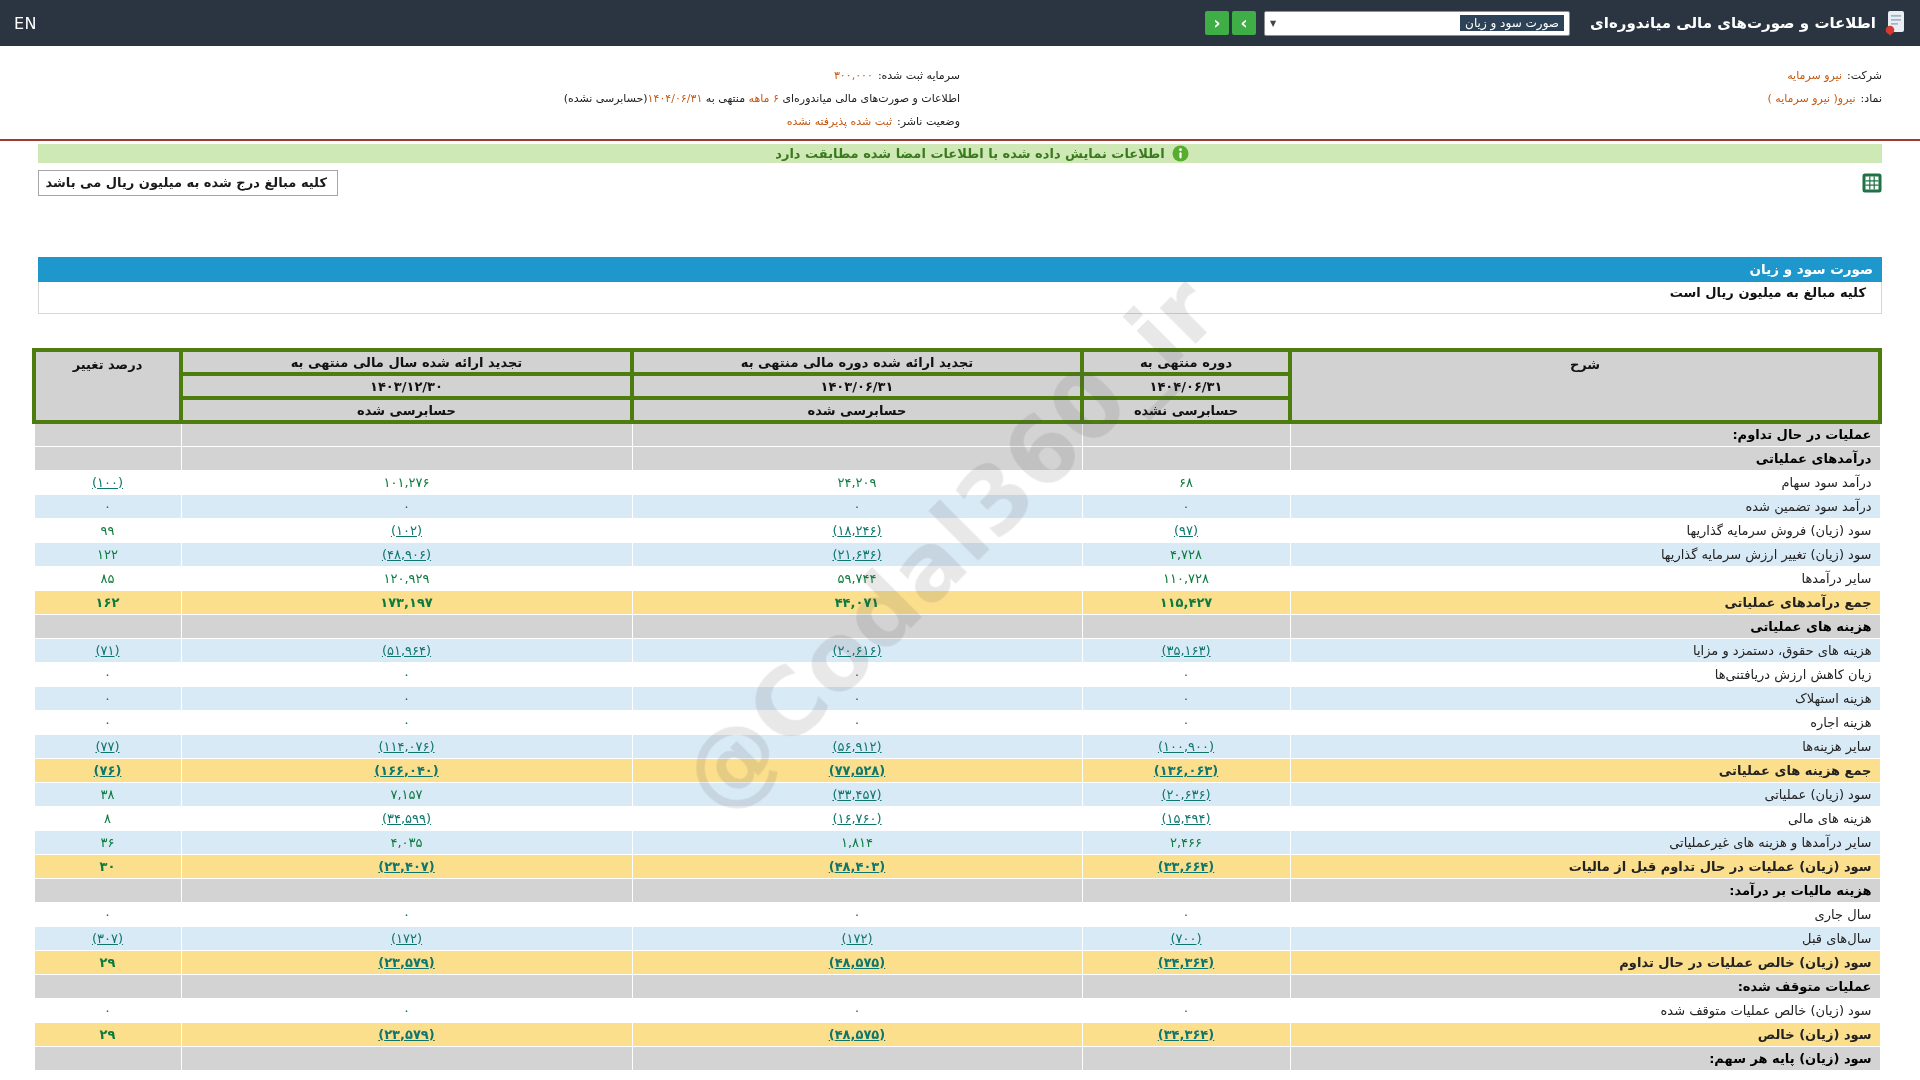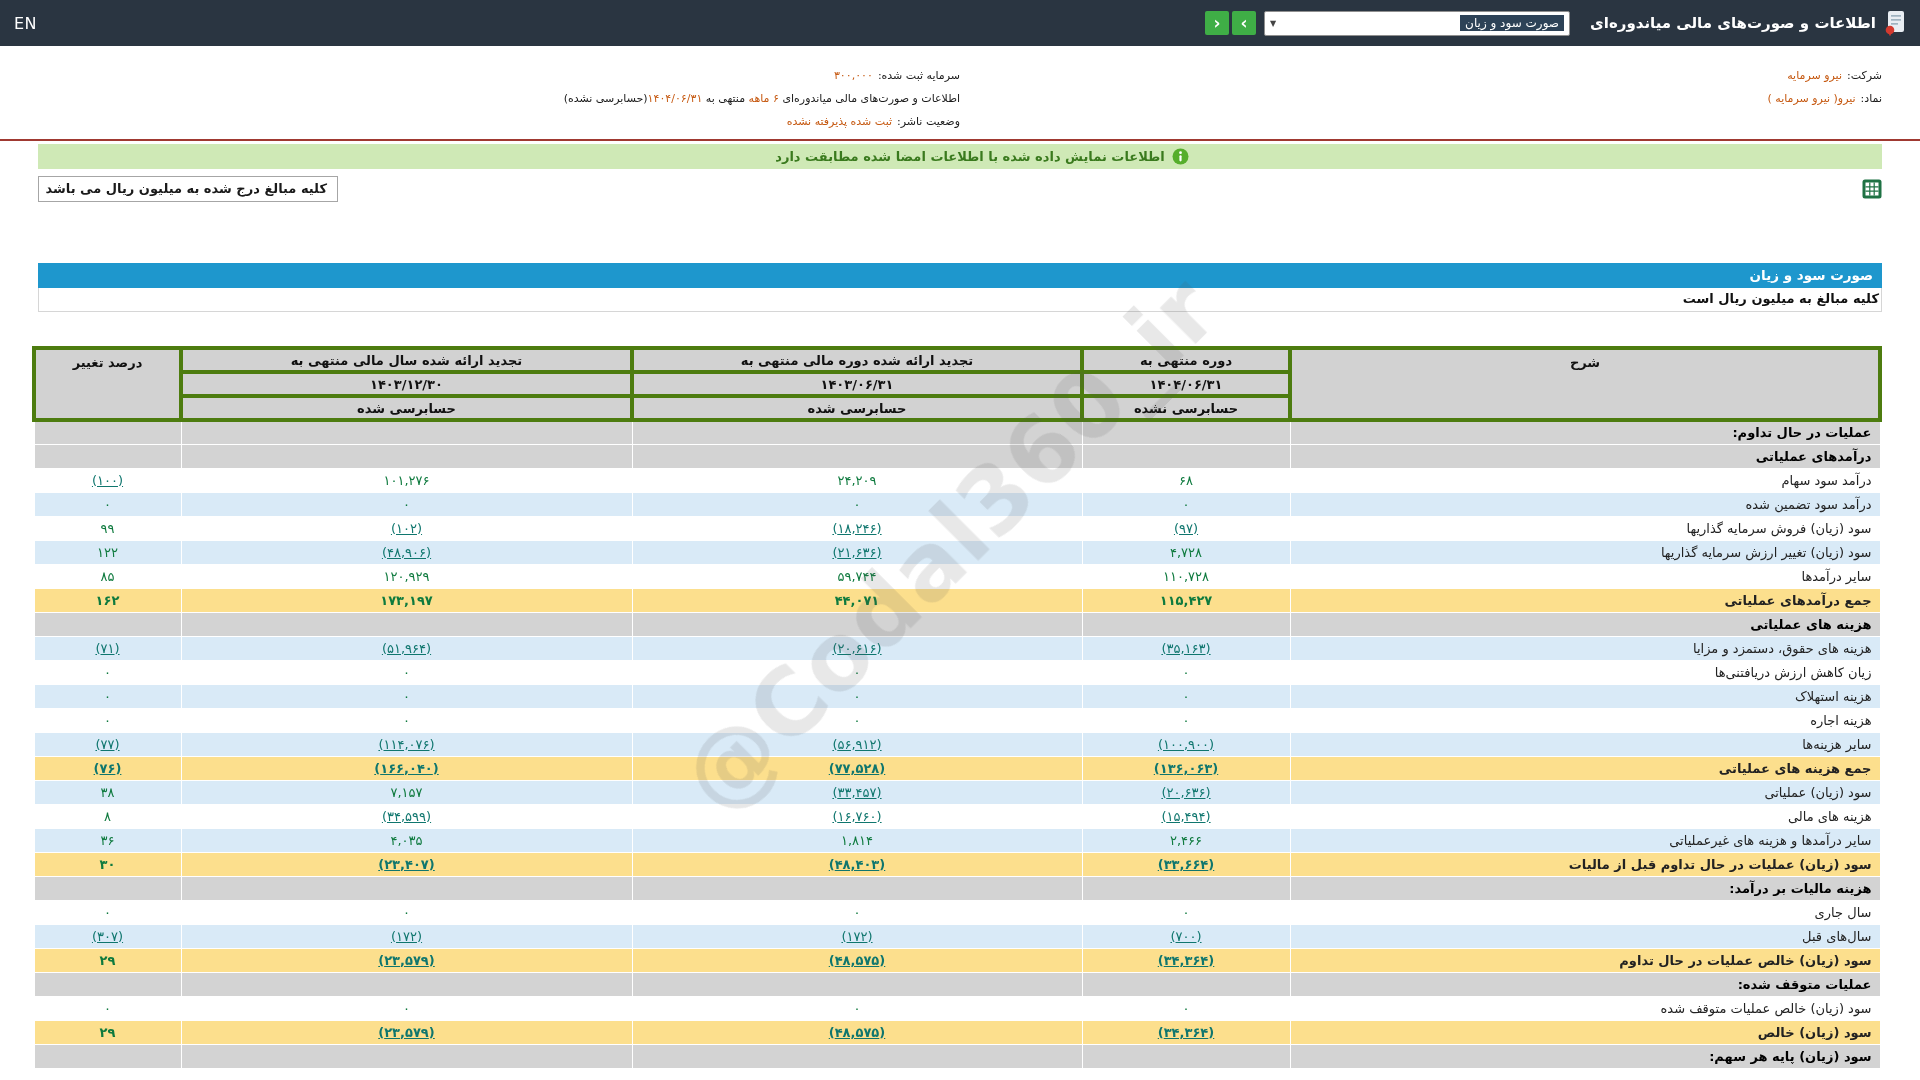--- a/index.html
+++ b/index.html
@@ -23,35 +23,35 @@
 
   
   .header-block { display: flex; padding: 18px 38px 6px; border-bottom: 2px solid #a03931; }
   .info-col { width: 50%; }
   .info-row { height: 23px; line-height: 23px; font-size: 11px; white-space: nowrap; }
   .info-row .lbl { color: #1a1a1a; }
   .info-row .val { color: #c65911; margin-right: 5px; }
   .info-row .part { margin: 0; }
 
   
-  .banner { margin: 3px 38px 0; height: 25px; background: #cfe9b6; display: flex; align-items: center;
+  .banner { margin: 3px 38px 0; height: 19px; background: #cfe9b6; display: flex; align-items: center;
             justify-content: center; gap: 7px; font-size: 13px; font-weight: bold; color: #3a7a1e; padding-left: 44px; }
 
   
   .band { margin: 7px 38px 0; display: flex; justify-content: space-between; align-items: center; height: 26px; }
   .unit-box { border: 1px solid #a6a6a6; height: 26px; line-height: 24px; padding: 0 10px; font-size: 13px;
               font-weight: bold; color: #1a1a1a; width: 300px; text-align: center; white-space: nowrap; }
   .excel-btn { width: 20px; height: 20px; cursor: pointer; display: flex; }
 
   
   .content { margin: 61px 38px 0; }
   .stmt-title { height: 25px; line-height: 25px; background: #1e97cd; color: #fff; font-size: 13.5px;
                 font-weight: bold; padding: 0 9px; }
-  .stmt-unit { height: 24px; line-height: 22px; font-size: 13px; font-weight: bold; color: #111;
-               border: 1px solid #d6d6d6; border-top: none; padding: 0 2px; }
+  .stmt-unit { height: 32px; line-height: 22px; font-size: 13px; font-weight: bold; color: #111;
+               border: 1px solid #d6d6d6; border-top: none; padding: 0 15px; }
 
   table.stmt { width: 100%; border-collapse: collapse; table-layout: fixed; margin-top: 34px; }
   .stmt th { background: #d2d2d2; border: 4px solid #4d7c0f; height: 24px; font-size: 13px; color: #111;
              text-align: center; font-weight: bold; padding: 0 4px; }
   .stmt th.side { vertical-align: top; padding-top: 5px; }
   .stmt td { border: 1px solid #fff; height: 24px; font-size: 13px; text-align: center; padding: 0 4px;
              white-space: nowrap; overflow: hidden; }
   .stmt td.c-desc { text-align: right; padding: 0 8px; color: #222; }
   .row-section td { background: #d3d3d3; }
   .row-section td.c-desc { font-weight: bold; color: #000; }

